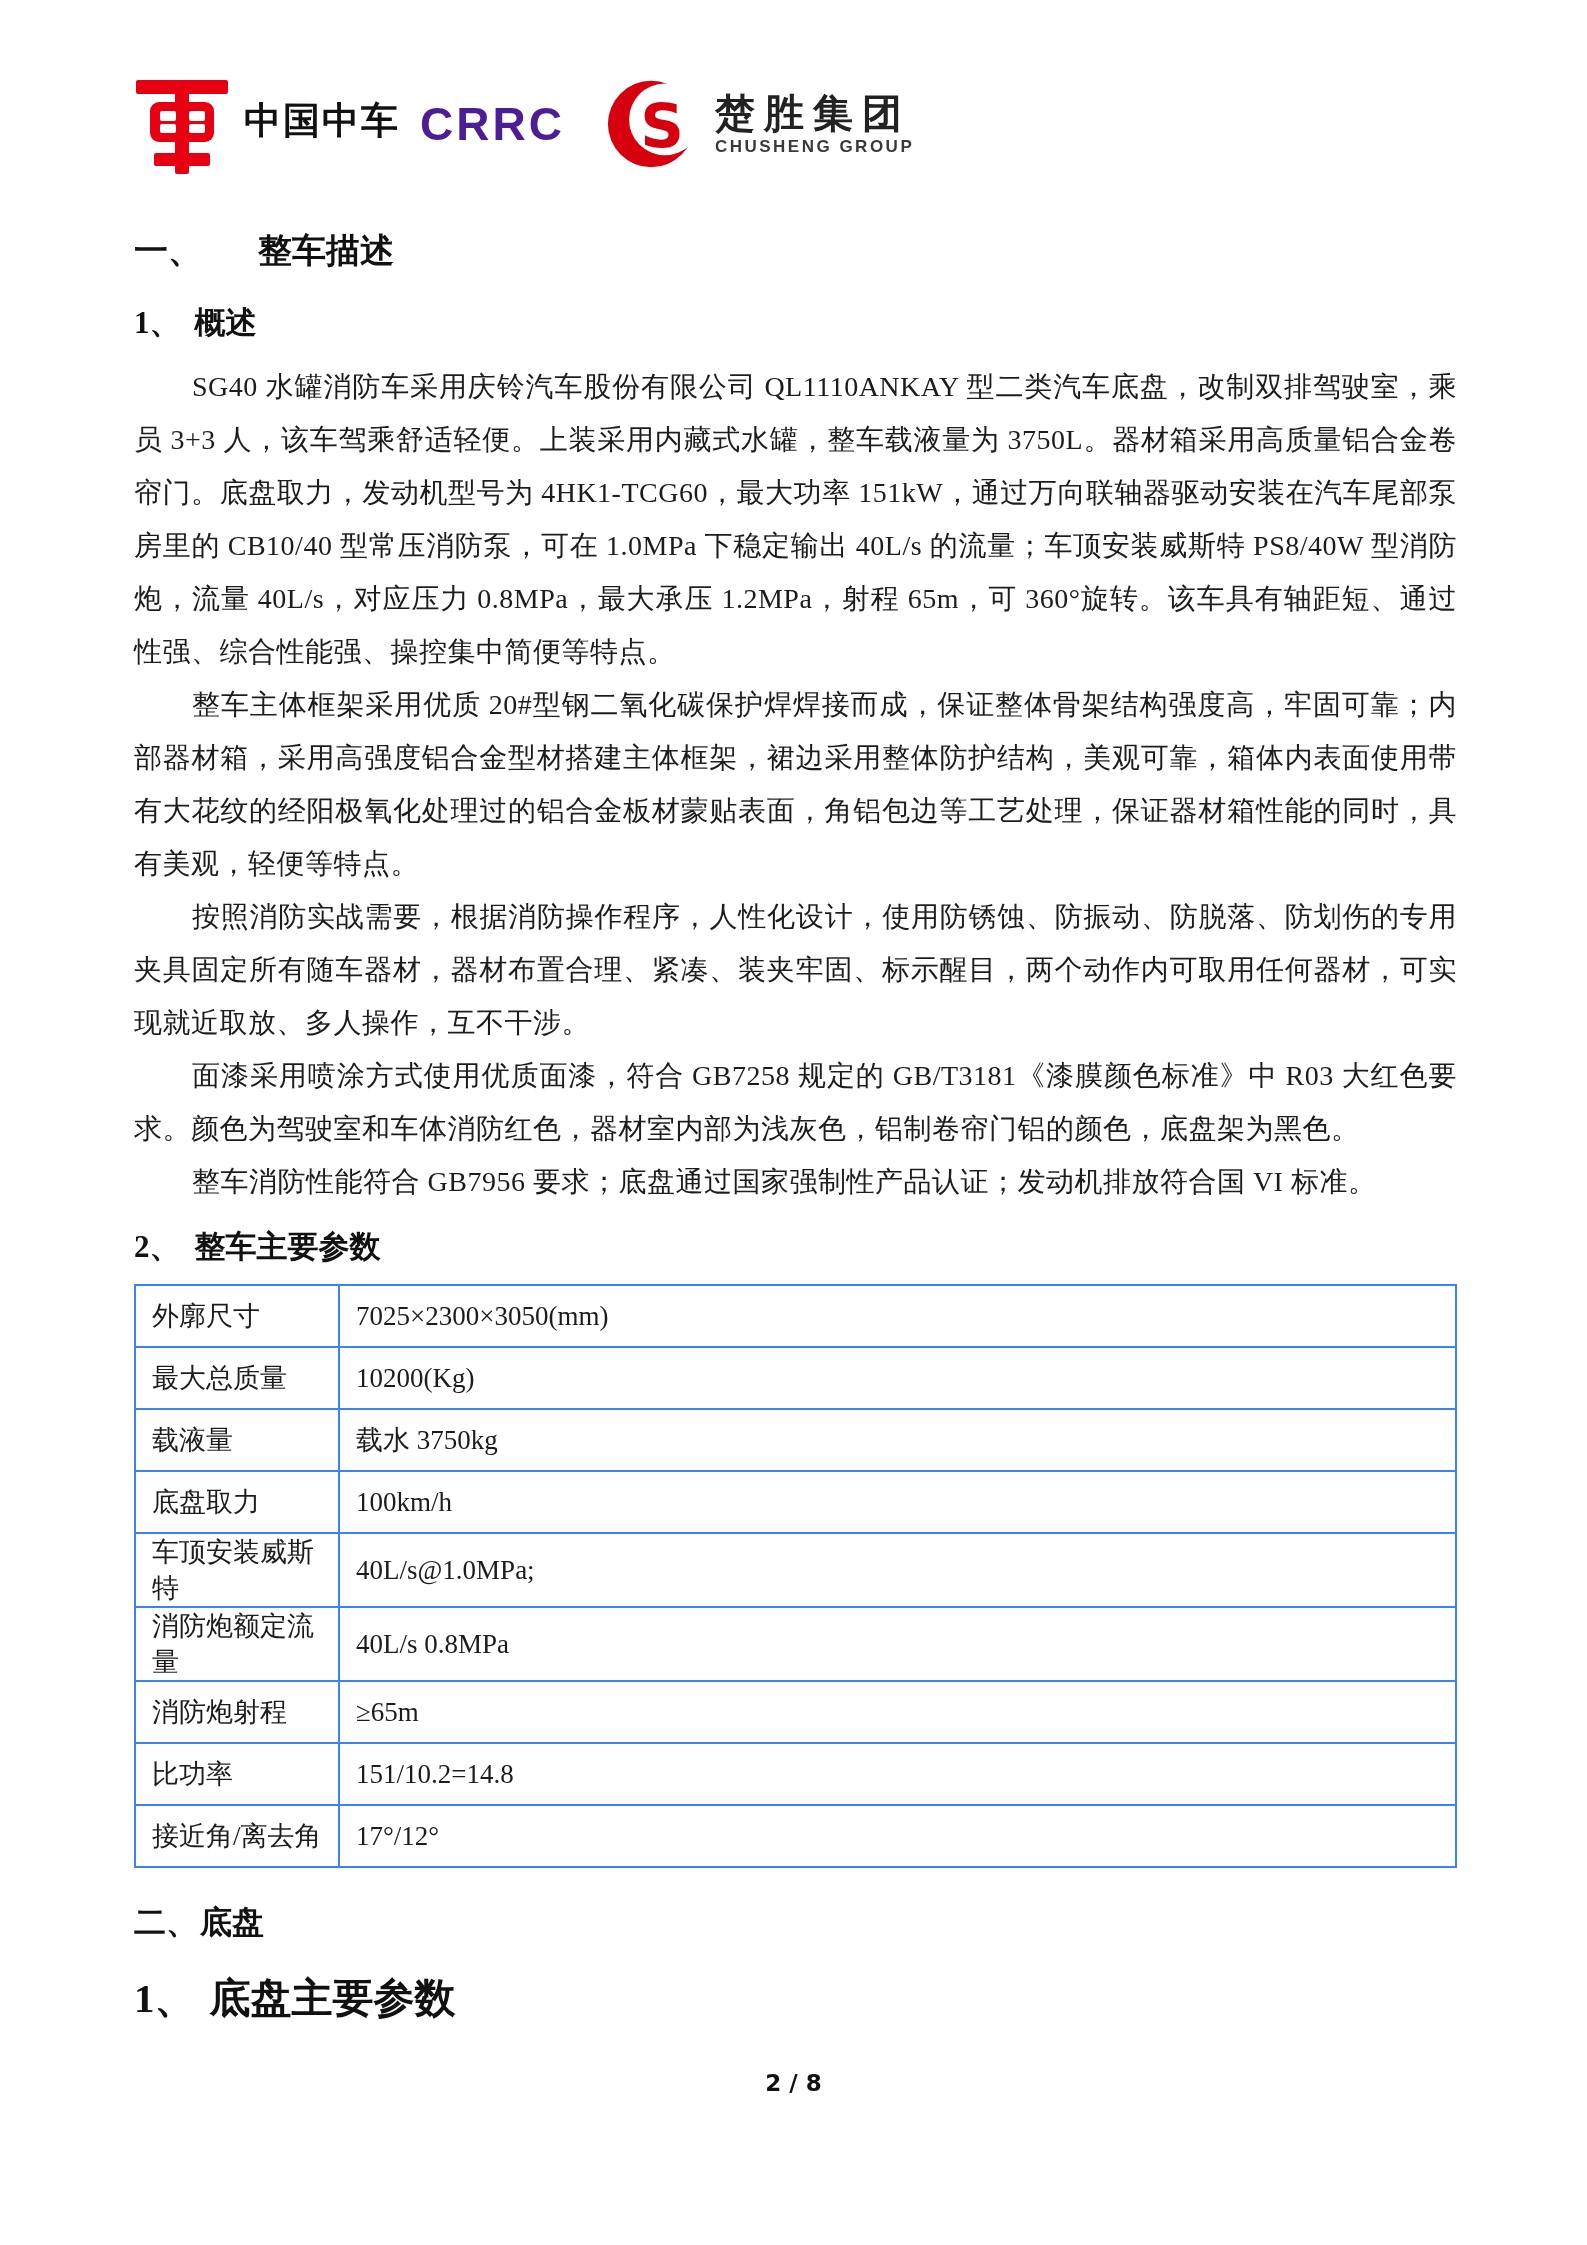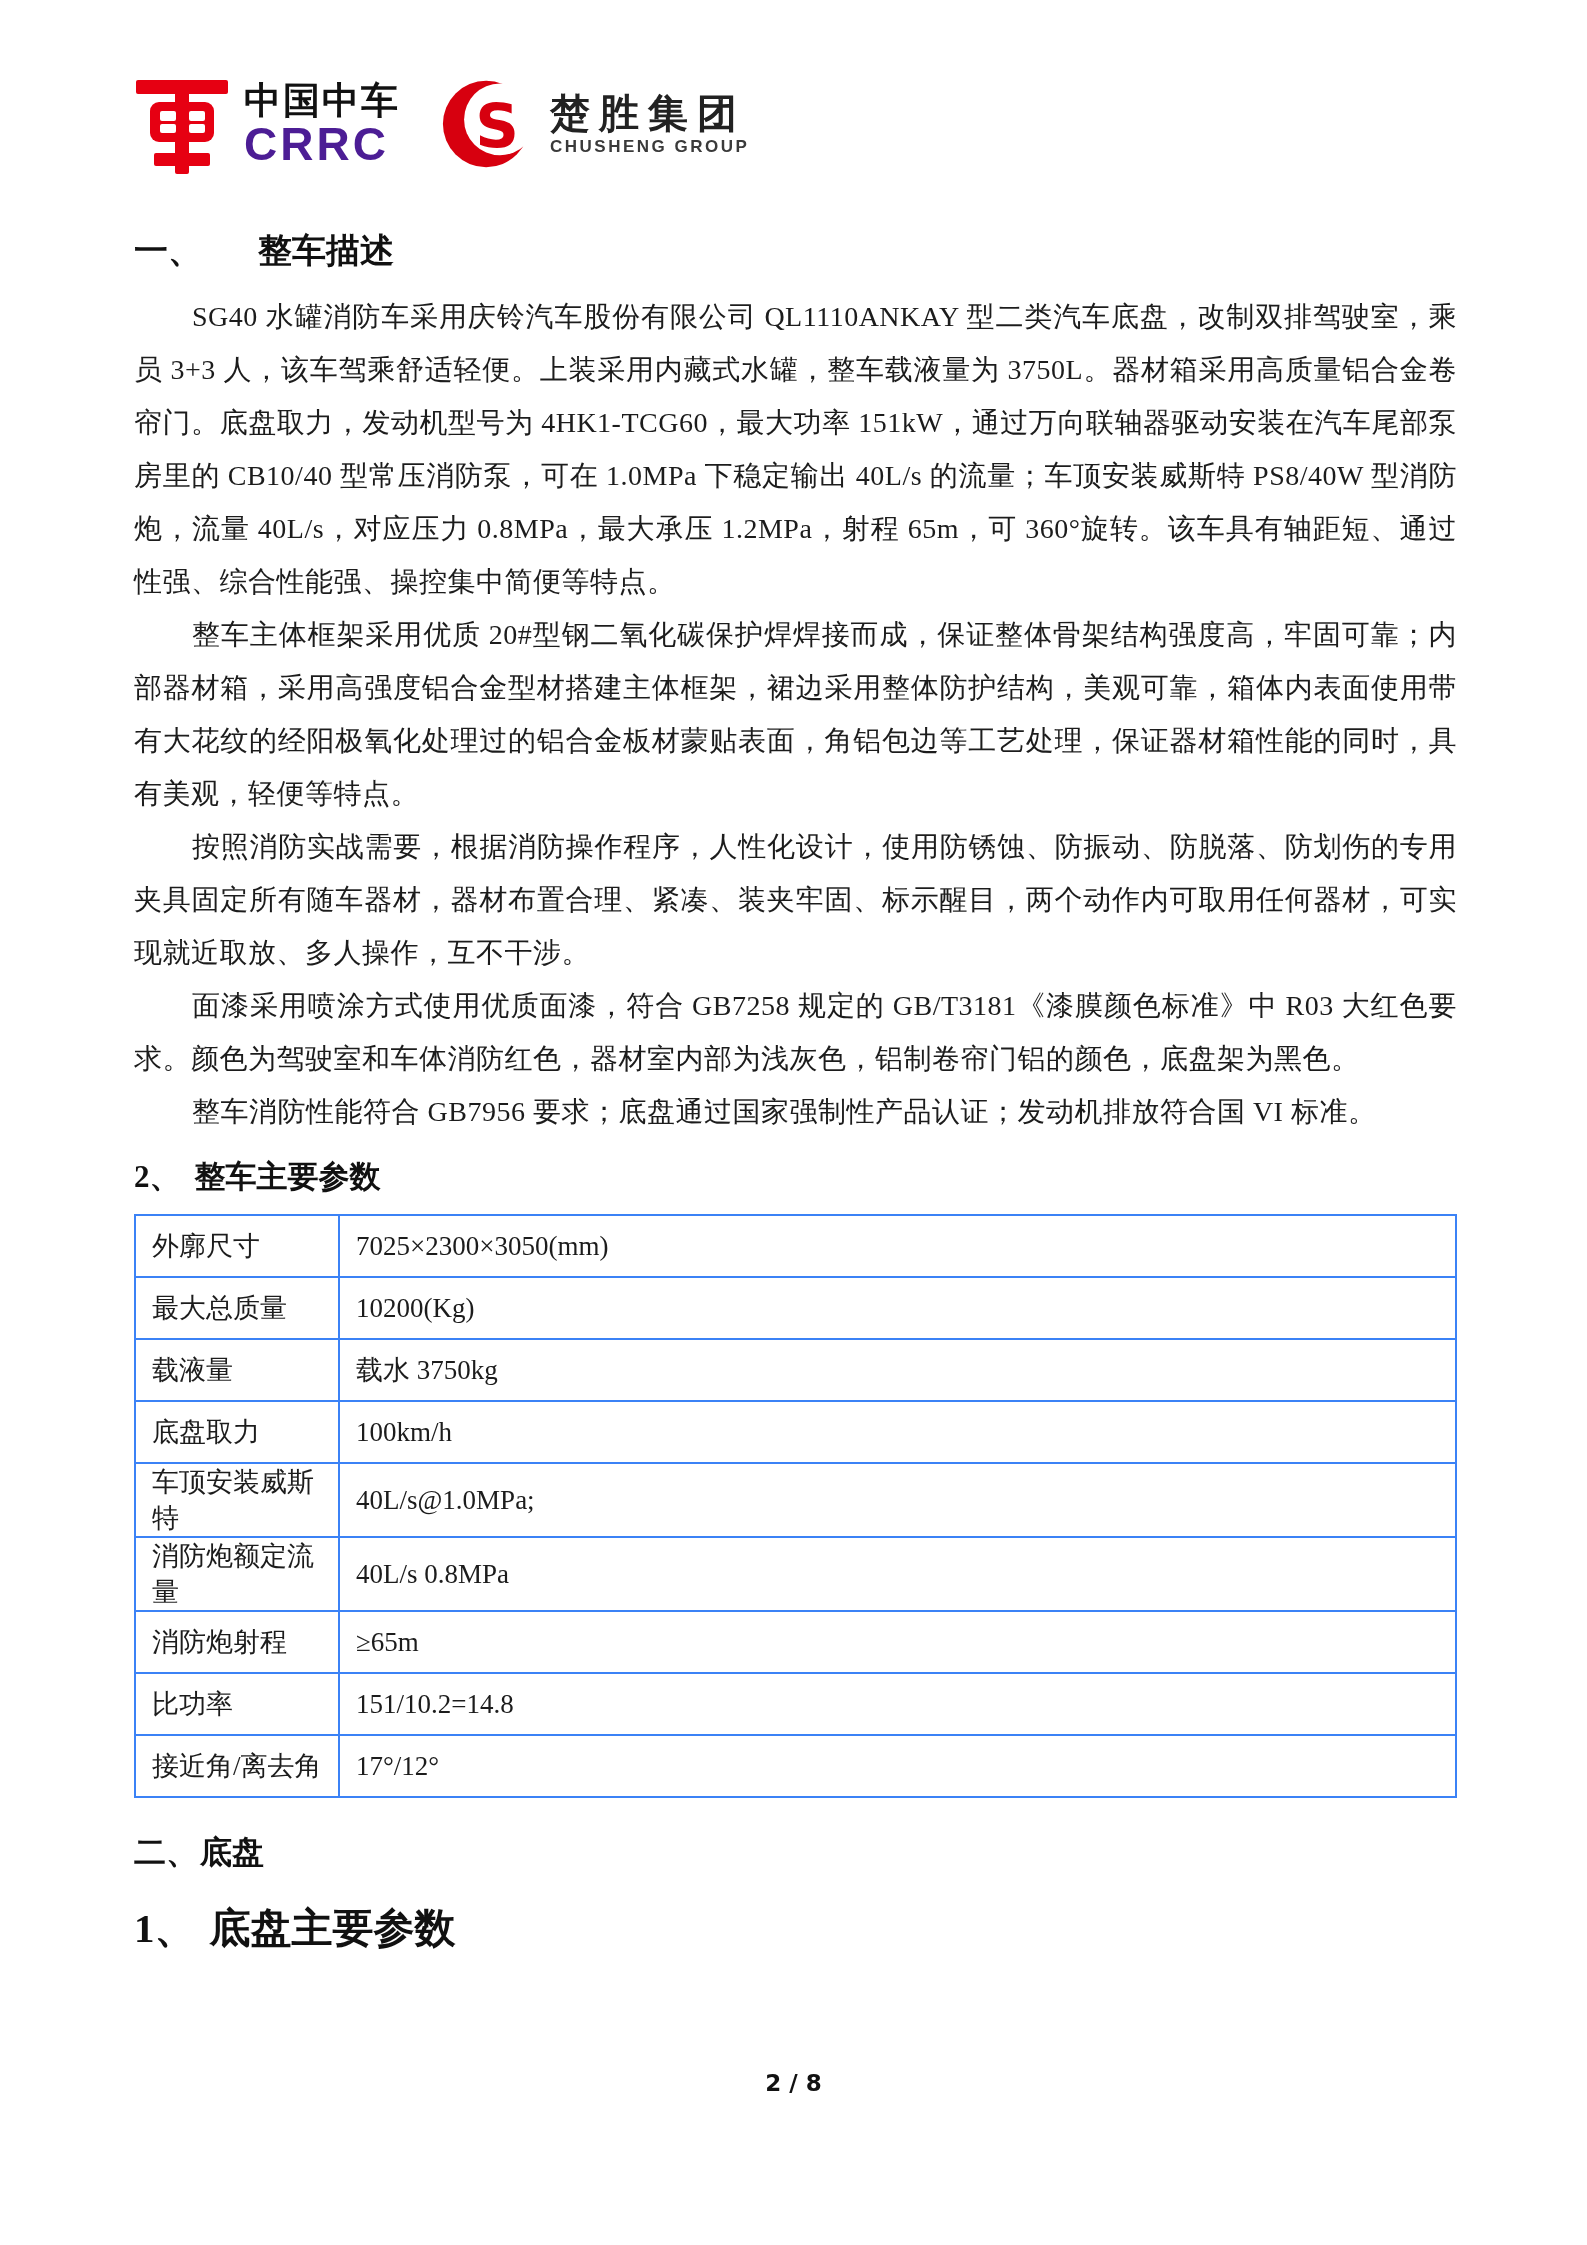--- a/index.html
+++ b/index.html
@@ -10,21 +10,21 @@
     font-family:"Liberation Serif","DejaVu Serif",serif;
     color:#1c1c1c;
     overflow:hidden;
   }
   .content{position:absolute;left:134px;right:130px;top:72px;}
 
   
   .logos{display:flex;align-items:center;height:104px;}
   .crrc-block{display:flex;align-items:center;}
   .crrc-mark{width:96px;height:100px;flex:0 0 auto;}
-  .crrc-text{margin-left:14px;display:flex;flex-direction:column;justify-content:center;}
+  .crrc-text{margin-left:14px;display:flex;justify-content:center;gap:20px;}
   .crrc-cn{font-family:"Liberation Sans","DejaVu Sans",sans-serif;font-weight:900;font-size:37px;line-height:40px;color:#111;letter-spacing:2px;}
   .crrc-en{font-family:"Liberation Sans","DejaVu Sans",sans-serif;font-weight:900;font-size:46px;line-height:46px;color:#4c1d95;letter-spacing:3px;}
   .cs-block{display:flex;align-items:center;margin-left:42px;}
   .cs-mark{width:92px;height:92px;flex:0 0 auto;}
   .cs-text{margin-left:16px;display:flex;flex-direction:column;justify-content:center;}
   .cs-cn{font-family:"Liberation Sans","DejaVu Sans",sans-serif;font-weight:900;font-size:40px;line-height:46px;color:#222;letter-spacing:9px;}
   .cs-en{font-family:"Liberation Sans","DejaVu Sans",sans-serif;font-weight:bold;font-size:17px;line-height:22px;color:#3a3a3a;letter-spacing:2.5px;}
 
   
   .h-sec{font-weight:bold;color:#111;}
@@ -112,20 +112,23 @@
           <span class="cs-cn">楚胜集团</span>
           <span class="cs-en">CHUSHENG GROUP</span>
         </div>
       </div>
     </div>
 
     <div class="h-sec h1a">
       <span class="num">一、</span><span>整车描述</span>
     </div>
 
+    <div class="h-sec h2a">
+      <span class="num">1、</span><span>概述</span>
+    </div>
 
     <div class="paras">
       <p>SG40 水罐消防车采用庆铃汽车股份有限公司 QL1110ANKAY 型二类汽车底盘，改制双排驾驶室，乘员 3+3 人，该车驾乘舒适轻便。上装采用内藏式水罐，整车载液量为 3750L。器材箱采用高质量铝合金卷帘门。底盘取力，发动机型号为 4HK1-TCG60，最大功率 151kW，通过万向联轴器驱动安装在汽车尾部泵房里的 CB10/40 型常压消防泵，可在 1.0MPa 下稳定输出 40L/s 的流量；车顶安装威斯特 PS8/40W 型消防炮，流量 40L/s，对应压力 0.8MPa，最大承压 1.2MPa，射程 65m，可 360°旋转。该车具有轴距短、通过性强、综合性能强、操控集中简便等特点。</p>
       <p>整车主体框架采用优质 20#型钢二氧化碳保护焊焊接而成，保证整体骨架结构强度高，牢固可靠；内部器材箱，采用高强度铝合金型材搭建主体框架，裙边采用整体防护结构，美观可靠，箱体内表面使用带有大花纹的经阳极氧化处理过的铝合金板材蒙贴表面，角铝包边等工艺处理，保证器材箱性能的同时，具有美观，轻便等特点。</p>
       <p>按照消防实战需要，根据消防操作程序，人性化设计，使用防锈蚀、防振动、防脱落、防划伤的专用夹具固定所有随车器材，器材布置合理、紧凑、装夹牢固、标示醒目，两个动作内可取用任何器材，可实现就近取放、多人操作，互不干涉。</p>
       <p>面漆采用喷涂方式使用优质面漆，符合 GB7258 规定的 GB/T3181《漆膜颜色标准》中 R03 大红色要求。颜色为驾驶室和车体消防红色，器材室内部为浅灰色，铝制卷帘门铝的颜色，底盘架为黑色。</p>
       <p>整车消防性能符合 GB7956 要求；底盘通过国家强制性产品认证；发动机排放符合国 VI 标准。</p>
     </div>
 
     <div class="h-sec h2b">

